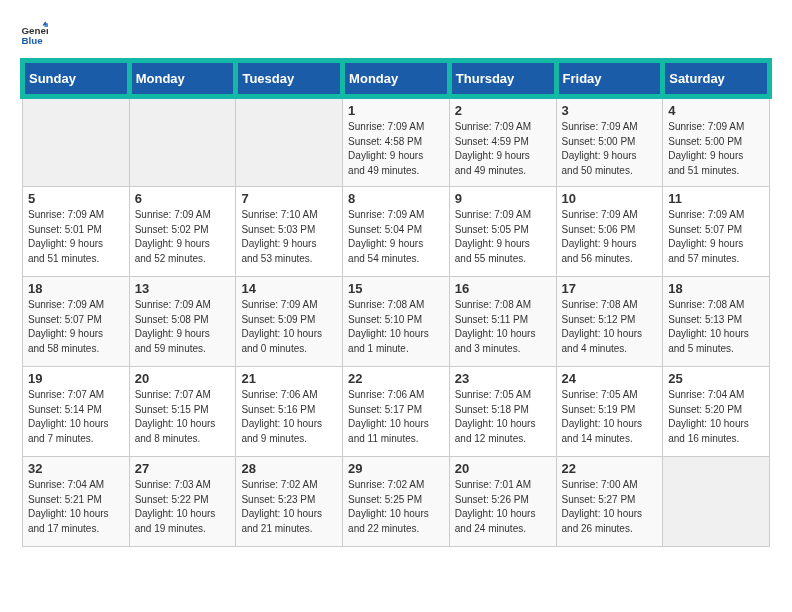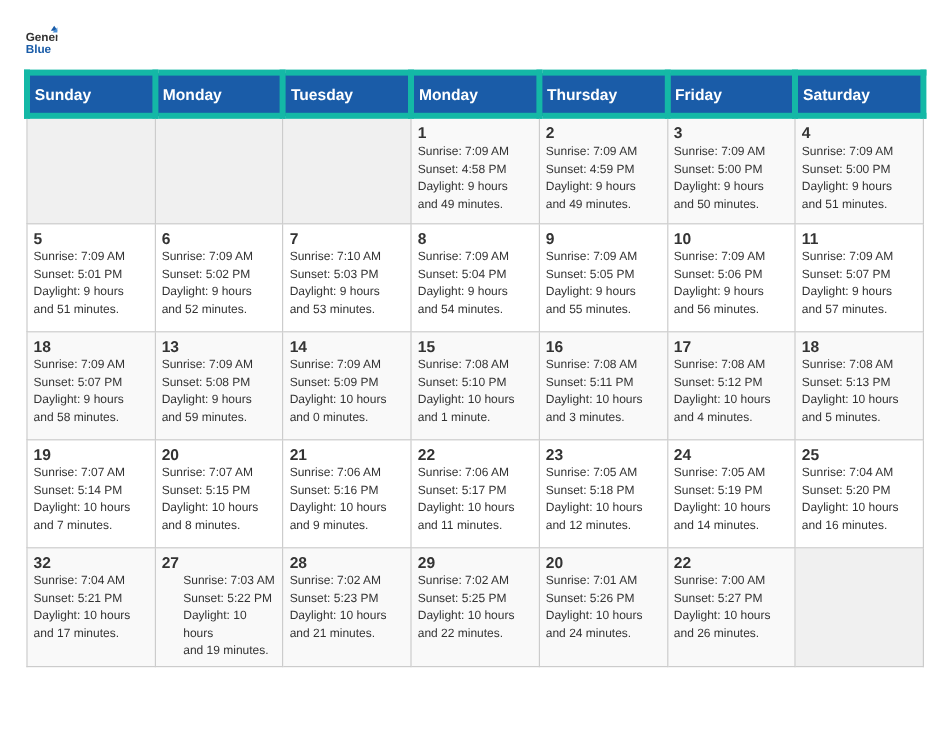--- a/index.html
+++ b/index.html
@@ -298,21 +298,21 @@
       <tr>
         <td>
           <span class="day-num">32</span>
           <div class="day-info" style="white-space: pre-line;">Sunrise: 7:04 AM
 Sunset: 5:21 PM
 Daylight: 10 hours
 and 17 minutes.</div>
         </td>
         <td>
           <span class="day-num">27</span>
-          <div class="day-info" style="white-space: pre-line; margin-left: 18px;">Sunrise: 7:03 AM
+          <div class="day-info" style="white-space: pre-line;">Sunrise: 7:03 AM
 Sunset: 5:22 PM
 Daylight: 10 hours
 and 19 minutes.</div>
         </td>
         <td>
           <span class="day-num">28</span>
           <div class="day-info" style="white-space: pre-line;">Sunrise: 7:02 AM
 Sunset: 5:23 PM
 Daylight: 10 hours
 and 21 minutes.</div>

